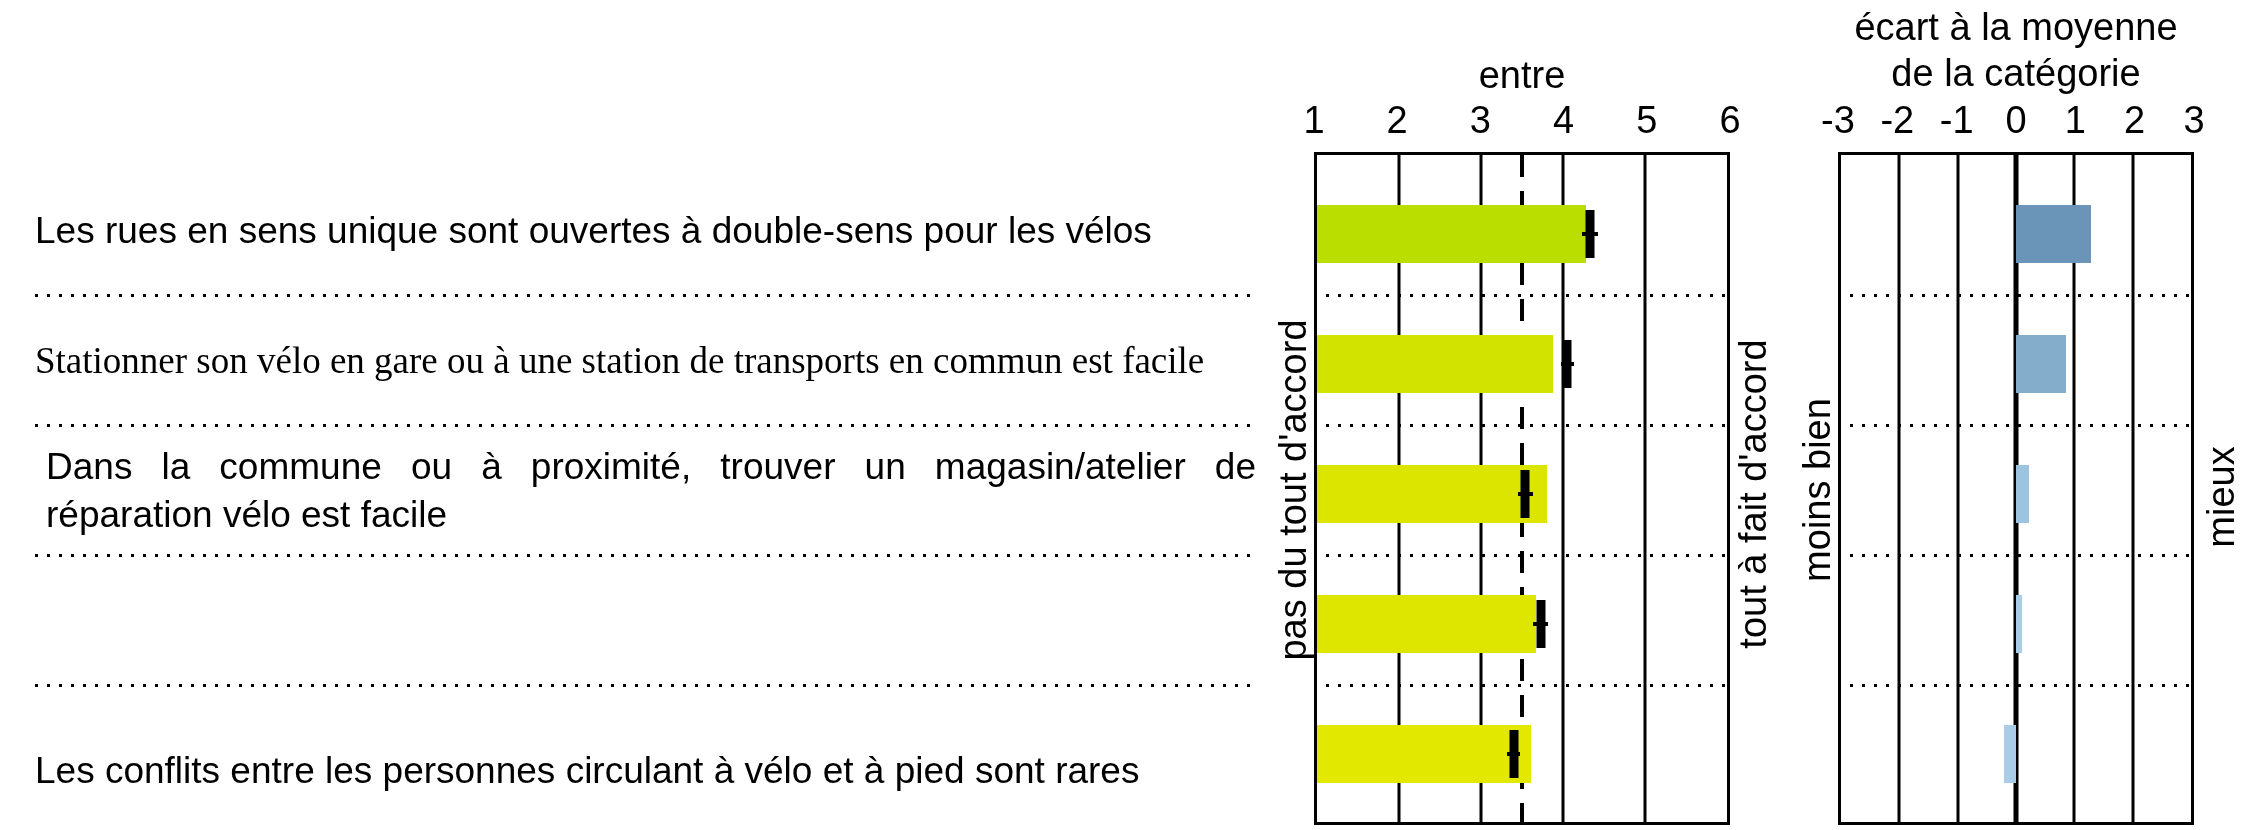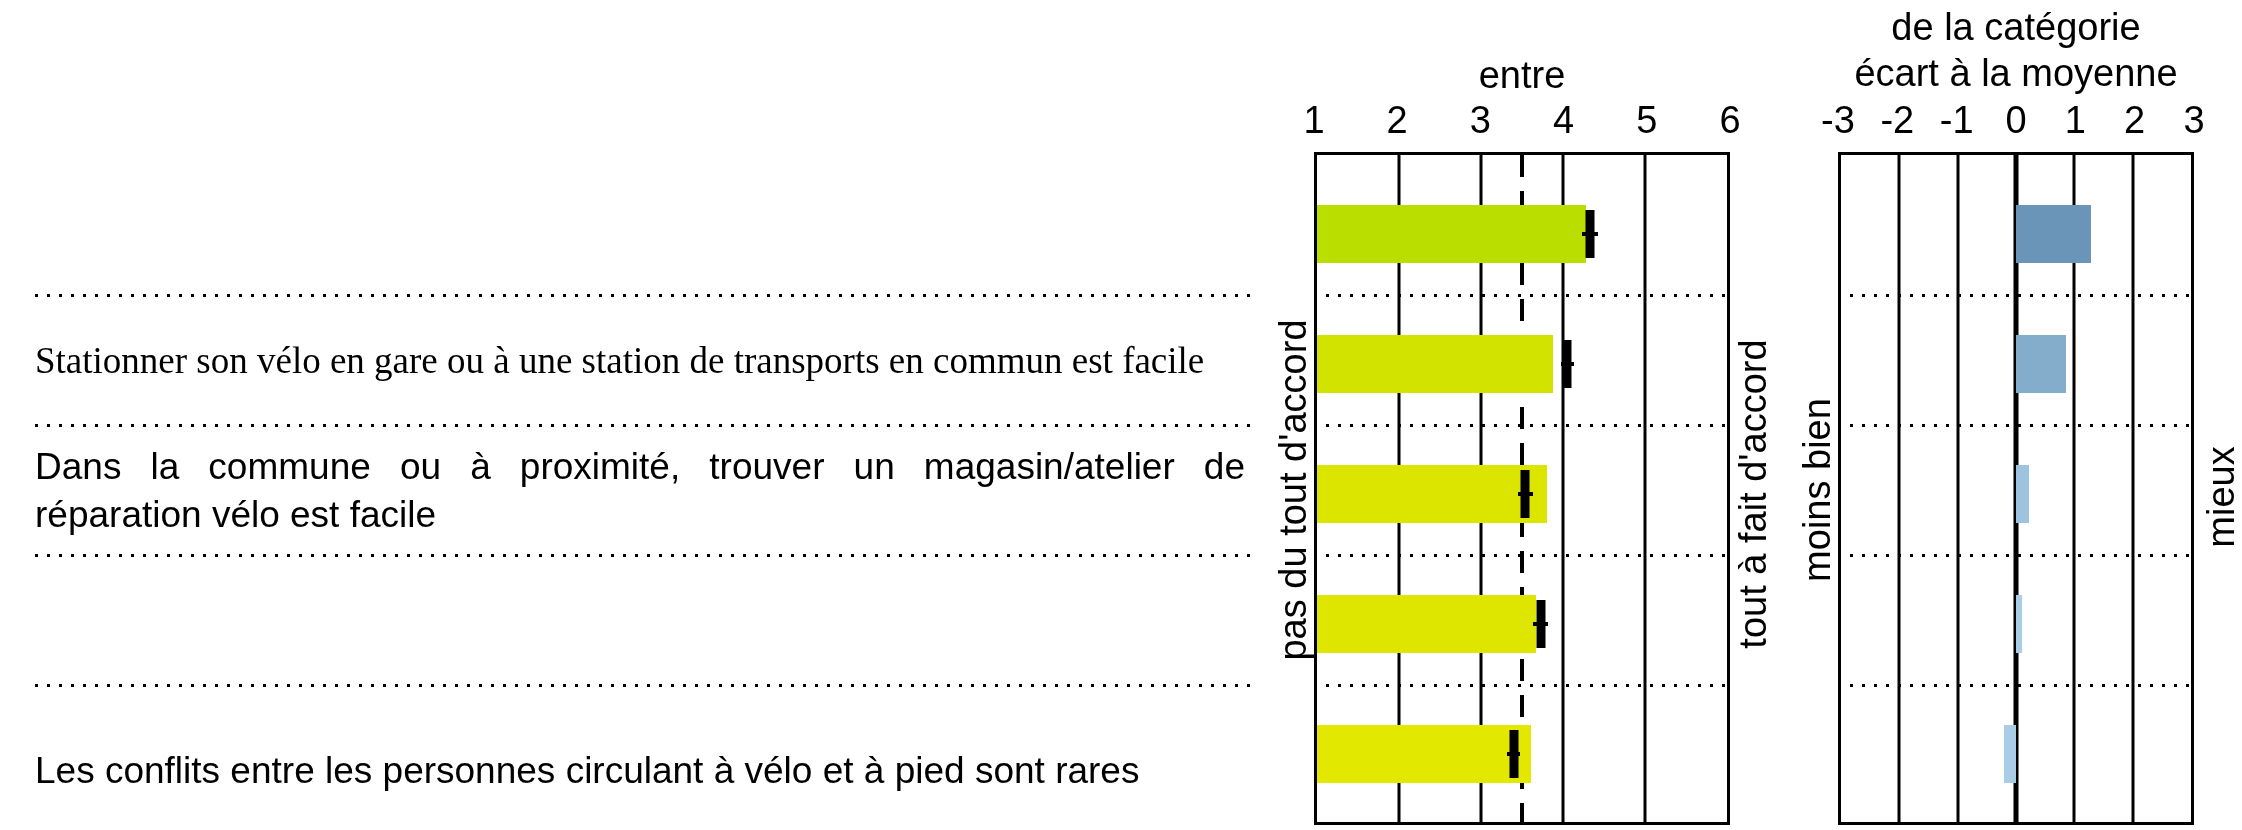--- a/index.html
+++ b/index.html
@@ -53,22 +53,22 @@
   }
 </style>
 </head>
 <body>
 
 <div class="figure">
 
   <div class="axis-title" style="left:1314px;top:52px;width:416px;">entre</div>
 
   <div class="axis-title" style="left:1838px;top:4px;width:356px;">
+    <div>écart à la moyenne</div>
     <div>de la catégorie</div>
-    <div>écart à la moyenne</div>
   </div>
 
   <div class="tick-row" style="left:1314px;top:96px;width:416px;" id="note-ticks">
       <b style="left: 0%;">1</b>
       <b style="left: 20%;">2</b>
       <b style="left: 40%;">3</b>
       <b style="left: 60%;">4</b>
       <b style="left: 80%;">5</b>
       <b style="left: 100%;">6</b>
     </div>
@@ -120,30 +120,33 @@
     </div>
 
   <div class="rot-label" style="left:1293px;top:490px;">pas du tout d'accord</div>
 
   <div class="rot-label" style="left:1753px;top:494px;">tout à fait d'accord</div>
 
   <div class="rot-label" style="left:1817px;top:490px;">moins bien</div>
 
   <div class="rot-label" style="left:2221px;top:497px;">mieux</div>
 
+<div class="question-label" style="top: 166px;">
+      <span>Les rues en sens unique sont ouvertes à double-sens pour les vélos</span>
+    </div>
     <div class="dotted-sep" style="left: 35px; width: 1215px; top: 294px;"></div>
     <div class="dotted-sep" style="left: 1314px; width: 416px; top: 294px;"></div>
     <div class="dotted-sep" style="left: 1838px; width: 356px; top: 294px;"></div>
     <div class="question-label" style="top: 296px; font-family: Liberation Serif, serif;">
       <span>Stationner son vélo en gare ou à une station de transports en commun est facile</span>
     </div>
     <div class="dotted-sep" style="left: 35px; width: 1215px; top: 424px;"></div>
     <div class="dotted-sep" style="left: 1314px; width: 416px; top: 424px;"></div>
     <div class="dotted-sep" style="left: 1838px; width: 356px; top: 424px;"></div>
-    <div class="question-label" style="top: 426px;">
+    <div class="question-label" style="top: 426px; margin-left: 11px;">
       <span>Dans la commune ou à proximité, trouver un magasin/atelier de réparation vélo est facile</span>
     </div>
     <div class="dotted-sep" style="left: 35px; width: 1215px; top: 554px;"></div>
     <div class="dotted-sep" style="left: 1314px; width: 416px; top: 554px;"></div>
     <div class="dotted-sep" style="left: 1838px; width: 356px; top: 554px;"></div>
     <div class="dotted-sep" style="left: 35px; width: 1215px; top: 684px;"></div>
     <div class="dotted-sep" style="left: 1314px; width: 416px; top: 684px;"></div>
     <div class="dotted-sep" style="left: 1838px; width: 356px; top: 684px;"></div>
     <div class="question-label" style="top: 706px; justify-content: center;">
       <span>Les conflits entre les personnes circulant à vélo et à pied sont rares</span>

